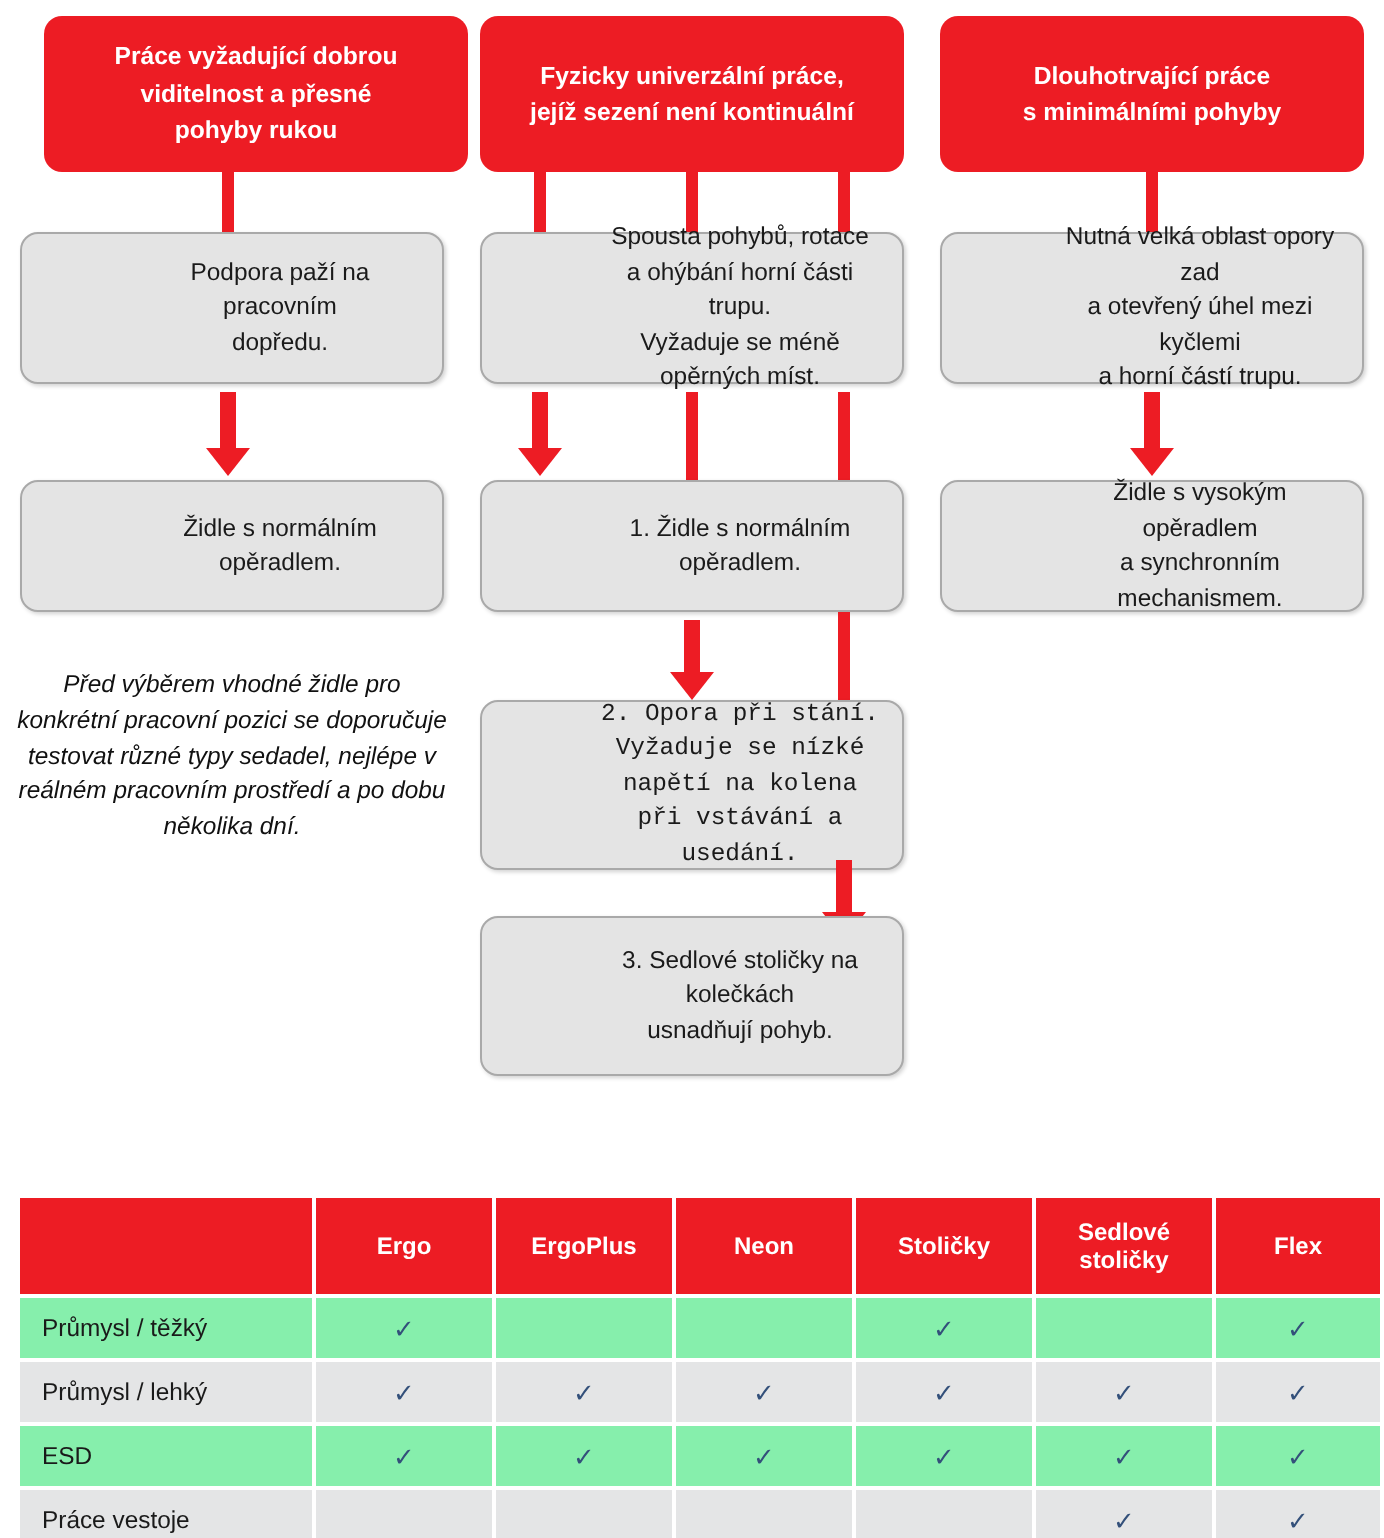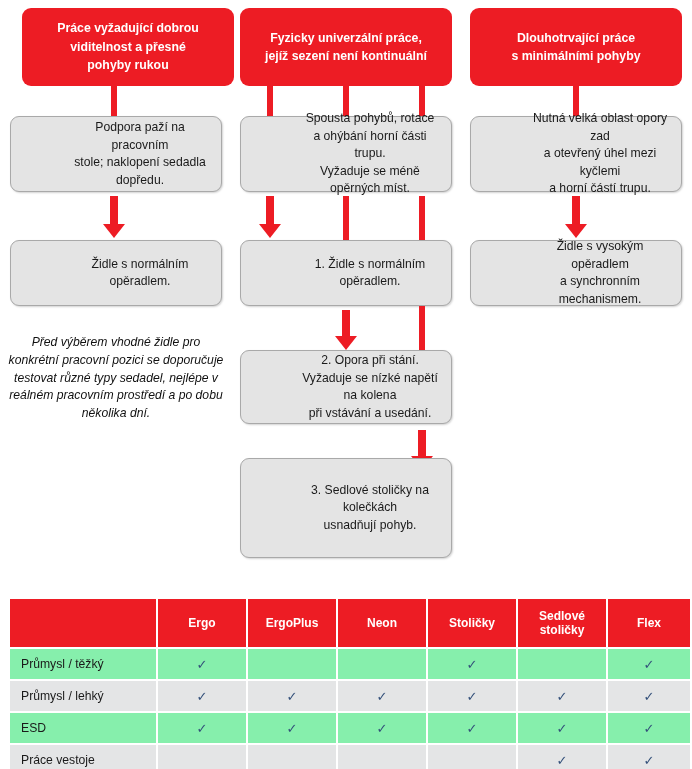--- a/index.html
+++ b/index.html
@@ -140,21 +140,20 @@
       <span>Práce vyžadující dobrou</span>
       <span>viditelnost a přesné</span>
       <span>pohyby rukou</span>
     </div>
   </div>
   <div class="abs conn-line" style="left:111px; top:86px; width:6px; height:30px;"></div>
 
   <div class="abs gray-box" style="left:10px; top:116px; width:212px; height:76px;">
     <div>
       <span>Podpora paží na pracovním</span>
-      <span>stole; naklopení sedadla</span>
       <span>dopředu.</span>
     </div>
   </div>
 
   <div class="abs arrow" style="left:100px; top:196px; width:28px; height:42px;">
     <div class="shaft" style="width:8px; height:30px;"></div>
     <div class="head"></div>
   </div>
 
   <div class="abs gray-box" style="left:10px; top:240px; width:212px; height:66px;">
@@ -204,34 +203,34 @@
       <span>1. Židle s normálním opěradlem.</span>
     </div>
   </div>
 
   <div class="abs arrow" style="left:332px; top:310px; width:28px; height:40px;">
     <div class="shaft" style="width:8px; height:28px;"></div>
     <div class="head"></div>
   </div>
   <div class="abs conn-line" style="left:419px; top:306px; width:6px; height:44px;"></div>
 
-  <div class="abs gray-box" style="left:240px; top:350px; width:212px; height:74px;">
+  <div class="abs gray-box" style="left:240px; top:350px; width:212px; height:85px;font-family:Liberation Mono, monospace;">
     <div>
       <span>2. Opora při stání.</span>
       <span>Vyžaduje se nízké napětí na kolena</span>
       <span>při vstávání a usedání.</span>
     </div>
   </div>
 
   <div class="abs arrow" style="left:408px; top:430px; width:28px; height:40px;">
     <div class="shaft" style="width:8px; height:28px;"></div>
     <div class="head"></div>
   </div>
 
-  <div class="abs gray-box" style="left:240px; top:458px; width:212px; height:100px;">
+  <div class="abs gray-box" style="left:240px; top:458px; width:212px; height:80px;">
     <div>
       <span>3. Sedlové stoličky na kolečkách</span>
       <span>usnadňují pohyb.</span>
     </div>
   </div>
 
   <div class="abs hdr-box" style="left:470px; top:8px; width:212px; height:78px;">
     <div>
       <span>Dlouhotrvající práce</span>
       <span>s minimálními pohyby</span>

